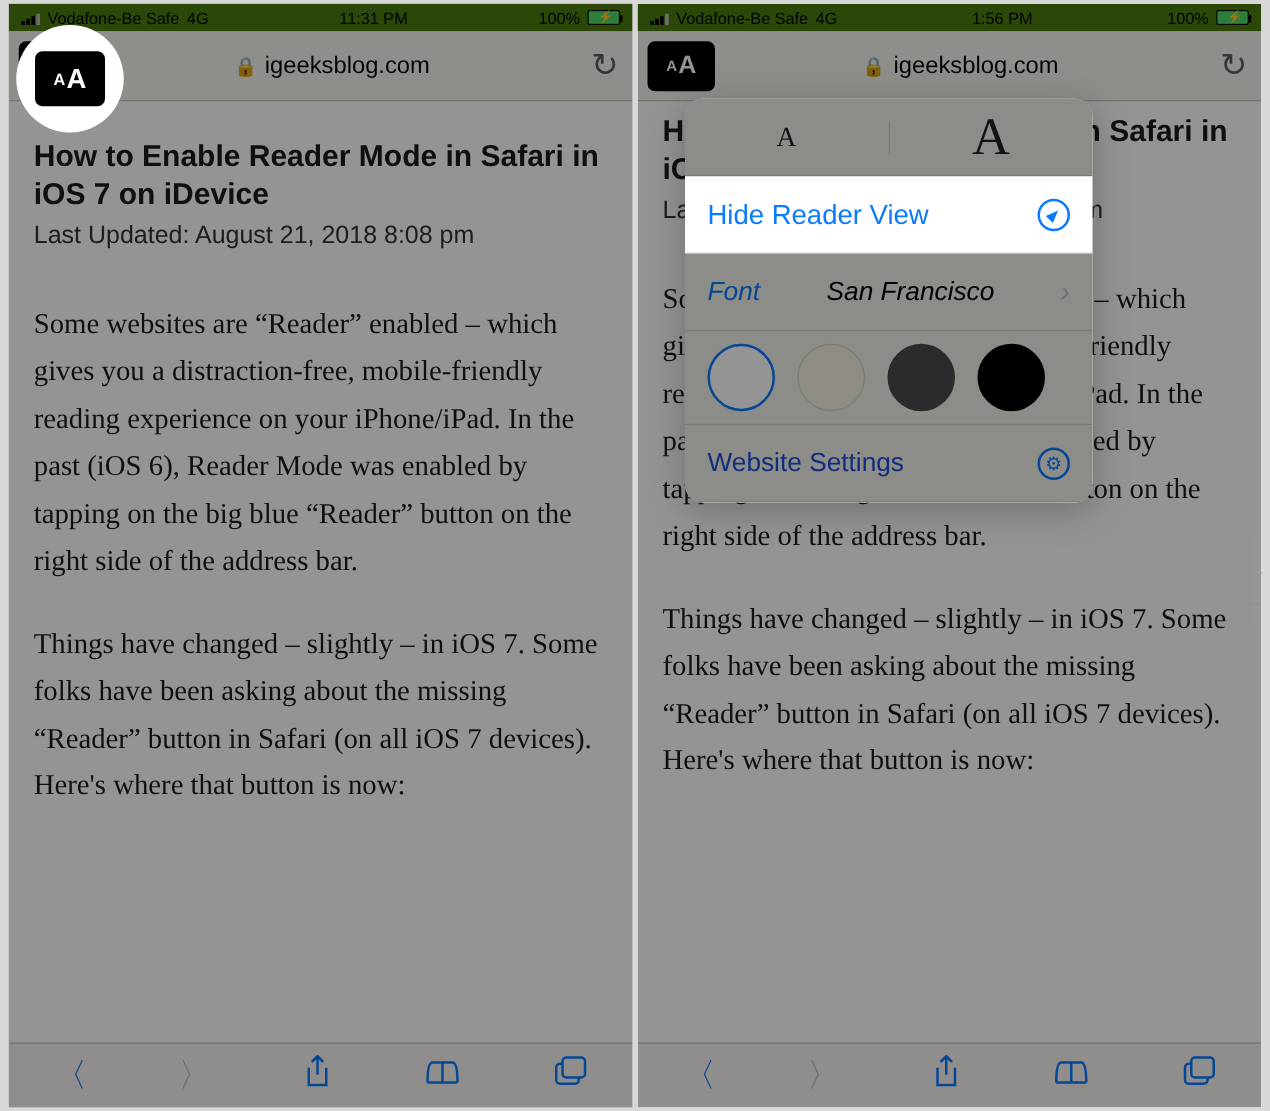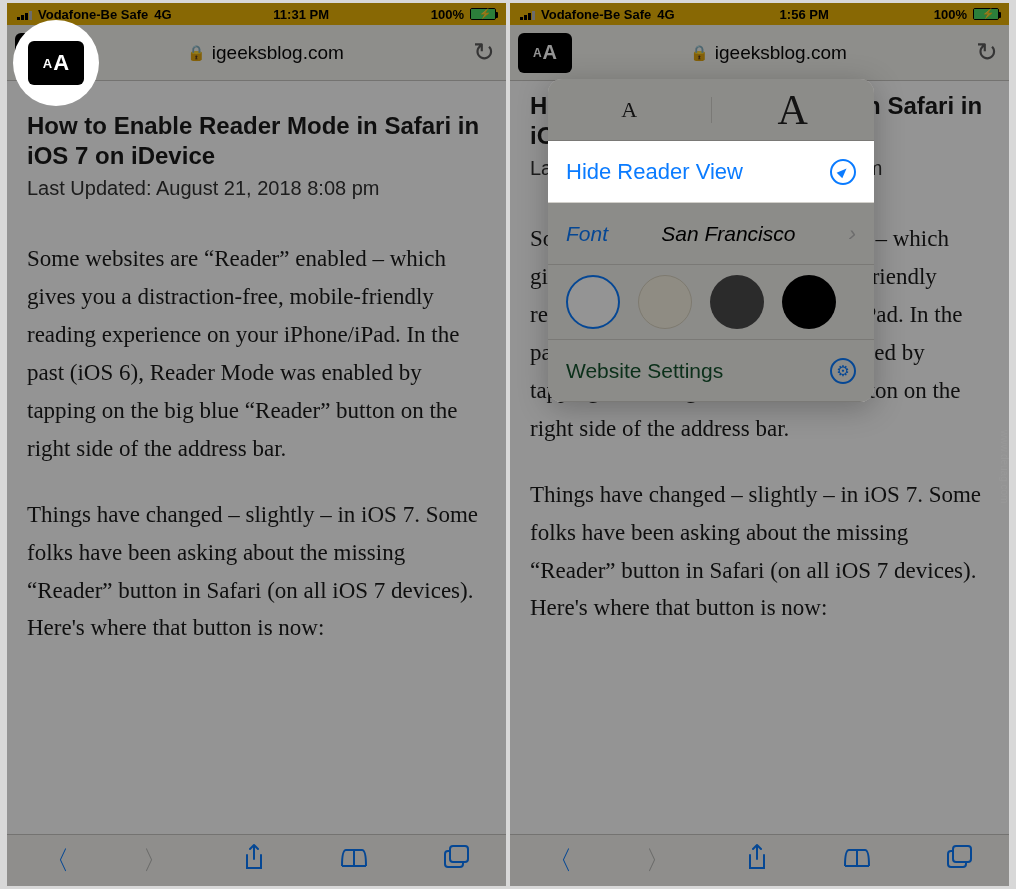--- a/index.html
+++ b/index.html
@@ -32,23 +32,23 @@
   }
 
   
   .statusbar {
     height: 22px;
     display: flex;
     align-items: center;
     justify-content: space-between;
     padding: 0 10px;
     font-size: 13px;
-    font-weight: 700;
+    font-weight: 400;
     color: #000;
-    background: #eab308;
+    background: #4d7c0f;
   }
   .statusbar .sleft, .statusbar .sright { display:flex; align-items:center; gap:6px; }
   .signal-bars { display:flex; align-items:flex-end; gap:1px; height:11px;}
   .signal-bars span { width:3px; background:#000; }
   .signal-bars span:nth-child(1){height:3px;}
   .signal-bars span:nth-child(2){height:5px;}
   .signal-bars span:nth-child(3){height:7px;}
   .signal-bars span:nth-child(4){height:9px; background:#bbb;}
   .battery {
     width: 26px; height: 12px; border:1px solid #000; border-radius:2px;
@@ -216,21 +216,21 @@
   .font-row .chev{color:#bcbcbc;font-size:22px;}
   .theme-row{ padding:10px 18px; gap:18px; justify-content:flex-start;}
   .swatch{
     width:54px;height:54px;border-radius:50%;
   }
   .sw1{background:#fff;border:2px solid #0a7bff;}
   .sw2{background:#f7f2e2;border:1px solid #d8d2c0;}
   .sw3{background:#4a4a4a;}
   .sw4{background:#000;}
   .settings-row{padding:0 18px;justify-content:space-between;}
-  .settings-row .label{color:#14532d;font-size:21px;}
+  .settings-row .label{color:#1d4ed8;font-size:21px;}
   .gear{
     width:26px;height:26px;
     border:2px solid #0a7bff;
     border-radius:50%;
     position:relative;
     display:flex;align-items:center;justify-content:center;
     color:#0a7bff;font-size:15px;
   }
 
   

